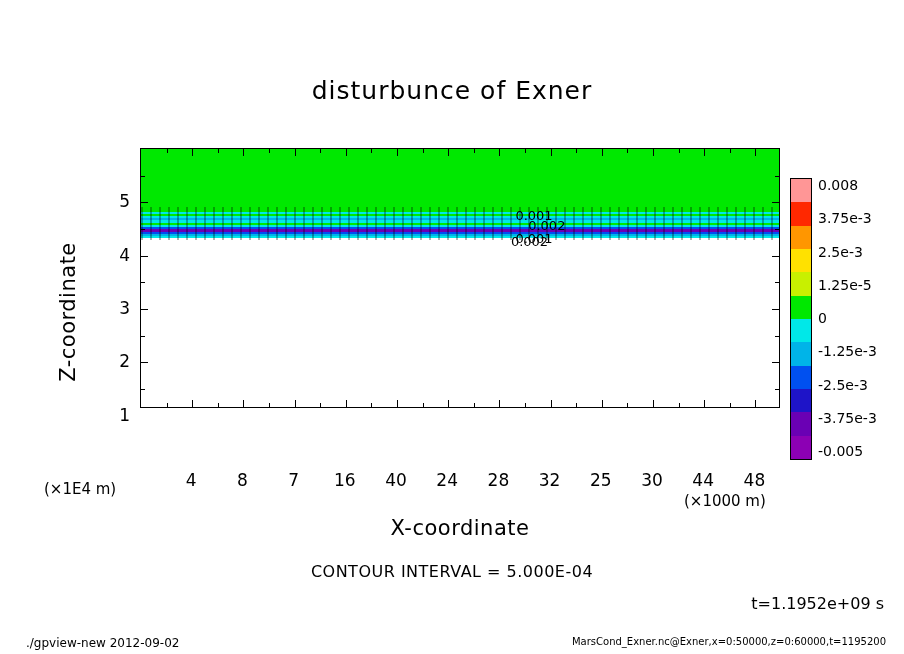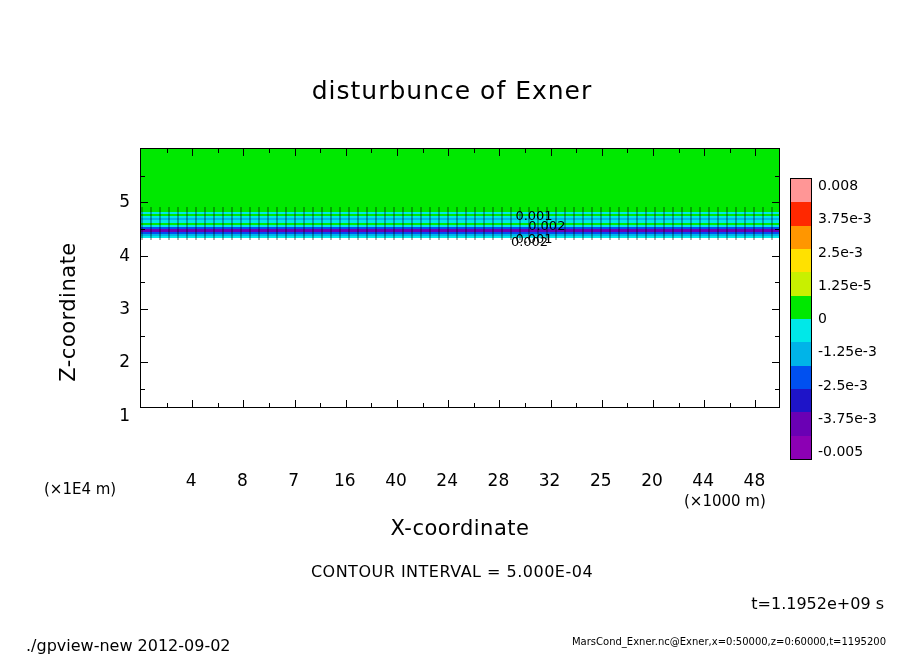--- a/index.html
+++ b/index.html
@@ -144,21 +144,21 @@
   #time-label {
     left: 0;
     top: 594px;
     width: 884px;
     text-align: right;
     font-size: 16px;
   }
   #footer-left {
     left: 26px;
     top: 636px;
-    font-size: 16px;
+    font-size: 12px;
   }
   #footer-right {
     right: 18px;
     top: 636px;
     font-size: 10px;
     text-align: right;
   }
 </style>
 </head>
 <body>
@@ -267,21 +267,21 @@
 <div id="xtick-layer">
     <div class="xtick-label" style="left: 191.2px;">4</div>
     <div class="xtick-label" style="left: 242.4px;">8</div>
     <div class="xtick-label" style="left: 293.6px;">7</div>
     <div class="xtick-label" style="left: 344.8px;">16</div>
     <div class="xtick-label" style="left: 396px;">40</div>
     <div class="xtick-label" style="left: 447.2px;">24</div>
     <div class="xtick-label" style="left: 498.4px;">28</div>
     <div class="xtick-label" style="left: 549.6px;">32</div>
     <div class="xtick-label" style="left: 600.8px;">25</div>
-    <div class="xtick-label" style="left: 652px;">20</div>
+    <div class="xtick-label" style="left: 652px;">30</div>
     <div class="xtick-label" style="left: 703.2px;">44</div>
     <div class="xtick-label" style="left: 754.4px;">48</div>
   </div>
 <div id="ytick-layer">
     <div class="ytick-label" style="top: 414.667px;">1</div>
     <div class="ytick-label" style="top: 361.333px;">2</div>
     <div class="ytick-label" style="top: 308px;">3</div>
     <div class="ytick-label" style="top: 254.667px;">4</div>
     <div class="ytick-label" style="top: 201.333px;">5</div>
   </div>

